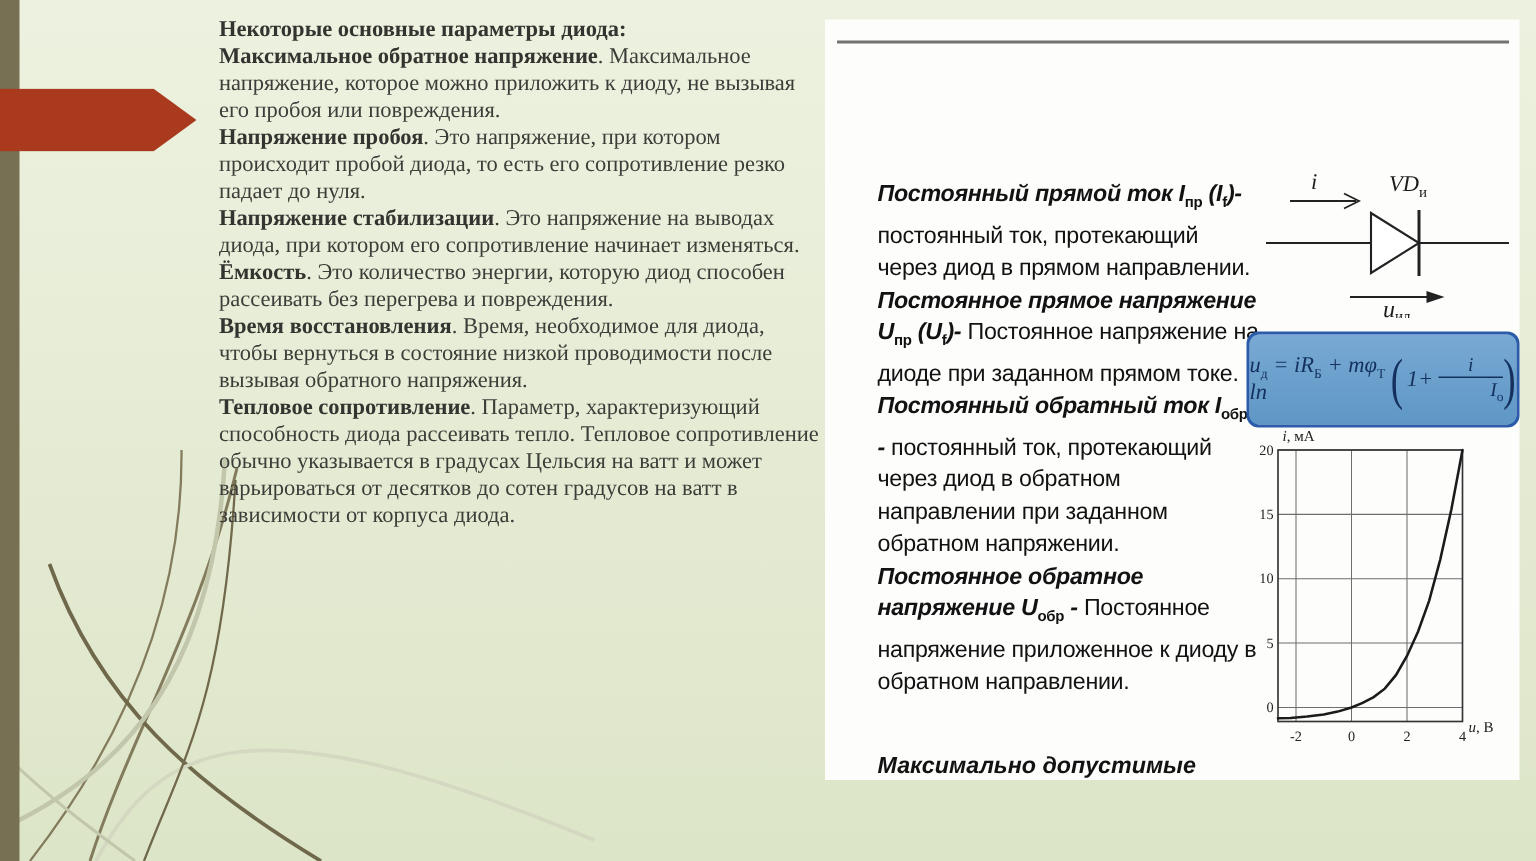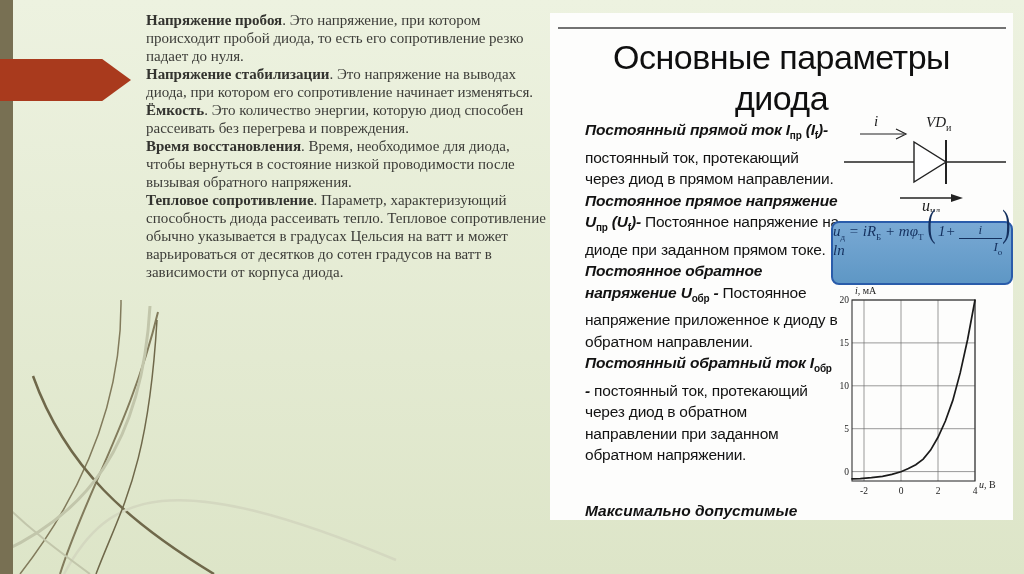--- a/index.html
+++ b/index.html
@@ -30,21 +30,21 @@
         letter-spacing:-.2px;}
   .defs p{margin:0;}
   .defs b, .panel-footer{font-weight:bold;font-style:italic;}
   .defs sub{font-size:10px;font-style:normal;}
   .panel-footer{position:absolute;left:35px;top:489px;font-size:15.5px;}
   .diode-svg{position:absolute;left:290px;top:99px;width:170px;height:100px;}
   .diode-svg text{font-family:"Liberation Serif",serif;fill:#1c1c1c;}
   .formula-box{position:absolute;left:281px;top:208px;width:182px;height:64px;box-sizing:border-box;
                border:2px solid var(--formula_border);border-radius:8px;
                background:linear-gradient(180deg,var(--formula_fill),var(--formula_fill2));
-               display:flex;justify-content:center;
+               display:flex;align-items:center;justify-content:center;
                font-family:"Liberation Serif",serif;font-style:italic;color:var(--formula_text);
                font-size:15px;}
   .formula-box sub{font-size:9px;font-style:normal;}
   .paren{font-size:38px;font-weight:200;transform:scaleX(.65);line-height:0;margin:0 -2px;font-style:normal;}
   .frac{display:inline-flex;flex-direction:column;text-align:center;font-size:13px;line-height:1.1;
         vertical-align:middle;margin-left:2px;}
   .frac .num{border-bottom:1px solid currentColor;padding:0 4px 1px;}
   .frac .den{padding-top:1px;margin-left:35px;}
   .fpre{margin:0 1px 0 2px;}
   .chart-svg{position:absolute;left:282px;top:272px;width:185px;height:222px;}
@@ -60,39 +60,37 @@
     <path d="M33 376 C66 468 128 522 214 574" stroke="var(--grass_mid)" stroke-width="2.5"></path>
     <path d="M2 552 C84 514 142 448 150 306" stroke="var(--grass_light)" stroke-width="3"></path>
     <path d="M64 574 C108 492 170 466 396 560" stroke="var(--grass_lighter)" stroke-width="2.5"></path>
     <path d="M96 574 C122 506 148 470 157 320" stroke="var(--grass_mid)" stroke-width="1.5"></path>
     <path d="M0 500 C30 530 60 552 90 574" stroke="var(--grass_light)" stroke-width="2"></path>
   </svg>
   <div class="edge-stripe"></div>
   <div class="red-arrow"></div>
 
   <div class="notes" id="notesBlock">
+      <p><b>Некоторые основные параметры диода:</b></p>
+      <p><b>Максимальное обратное напряжение</b><span>. Максимальное напряжение, которое можно приложить к диоду, не вызывая его пробоя или повреждения.</span></p>
       <p><b>Напряжение пробоя</b><span>. Это напряжение, при котором происходит пробой диода, то есть его сопротивление резко падает до нуля.</span></p>
       <p><b>Напряжение стабилизации</b><span>. Это напряжение на выводах диода, при котором его сопротивление начинает изменяться.</span></p>
       <p><b>Ёмкость</b><span>. Это количество энергии, которую диод способен рассеивать без перегрева и повреждения.</span></p>
       <p><b>Время восстановления</b><span>. Время, необходимое для диода, чтобы вернуться в состояние низкой проводимости после вызывая обратного напряжения.</span></p>
       <p><b>Тепловое сопротивление</b><span>. Параметр, характеризующий способность диода рассеивать тепло. Тепловое сопротивление обычно указывается в градусах Цельсия на ватт и может варьироваться от десятков до сотен градусов на ватт в зависимости от корпуса диода.</span></p>
     </div>
 
   <div class="panel">
     <div class="panel-topline"></div>
-    <div class="panel-title">
-      <div>Основные параметры</div>
-      <div>диода</div>
-    </div>
 
     <div class="defs" id="defsBlock">
         <p><b>Постоянный прямой ток I<sub>пр</sub> (I<sub>f</sub>)-</b><span> постоянный ток, протекающий через диод в прямом направлении.</span></p>
         <p><b>Постоянное прямое напряжение U<sub>пр</sub> (U<sub>f</sub>)-</b><span> Постоянное напряжение на диоде при заданном прямом токе.</span></p>
+        <p><b>Постоянный обратный ток I<sub>обр</sub> -</b><span> постоянный ток, протекающий через диод в обратном направлении при заданном обратном напряжении.</span></p>
         <p><b>Постоянное обратное напряжение U<sub>обр</sub> -</b><span> Постоянное напряжение приложенное к диоду в обратном направлении.</span></p>
-        <p><b>Постоянный обратный ток I<sub>обр</sub> -</b><span> постоянный ток, протекающий через диод в обратном направлении при заданном обратном напряжении.</span></p>
       </div>
     <div class="panel-footer">Максимально допустимые</div>
 
     <svg class="diode-svg" viewBox="0 0 170 100">
       <line x1="4" y1="50" x2="166" y2="50" stroke="#222" stroke-width="1.3"></line>
       <polygon points="74,30 74,70 106,50" fill="#fff" stroke="#222" stroke-width="1.4"></polygon>
       <line x1="106" y1="28" x2="106" y2="72" stroke="#222" stroke-width="2"></line>
       <line x1="20" y1="22" x2="64" y2="22" stroke="#222" stroke-width="1.2"></line>
       <polyline points="56,17 66,22 56,27" fill="none" stroke="#222" stroke-width="1.2"></polyline>
       <text x="34" y="14" font-size="15" font-style="italic">i</text>

